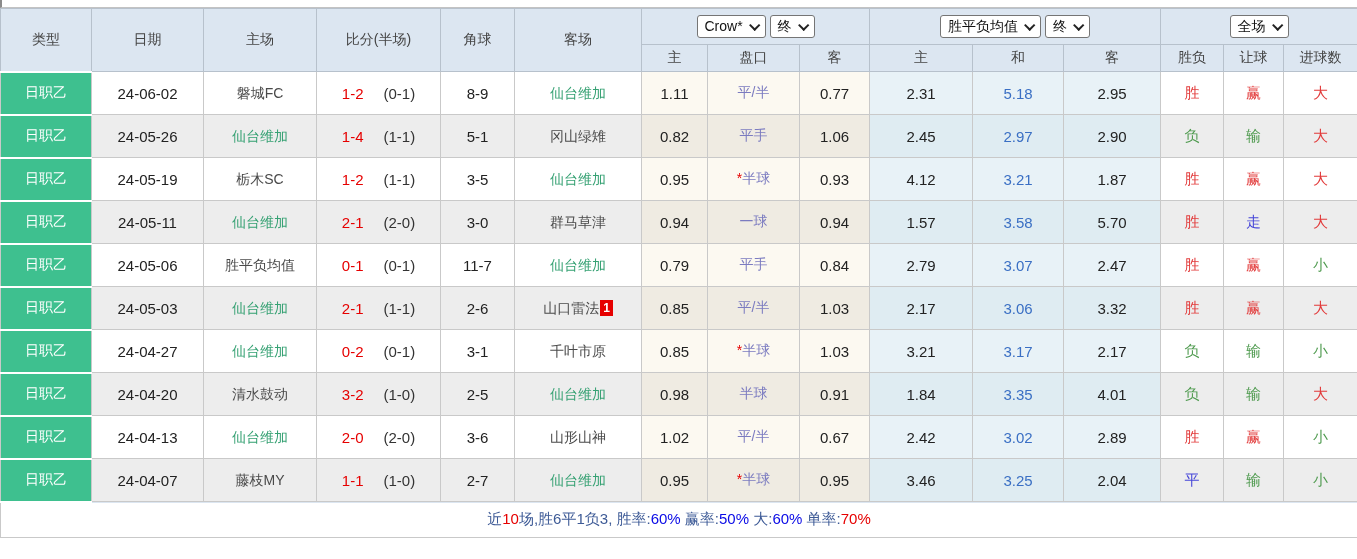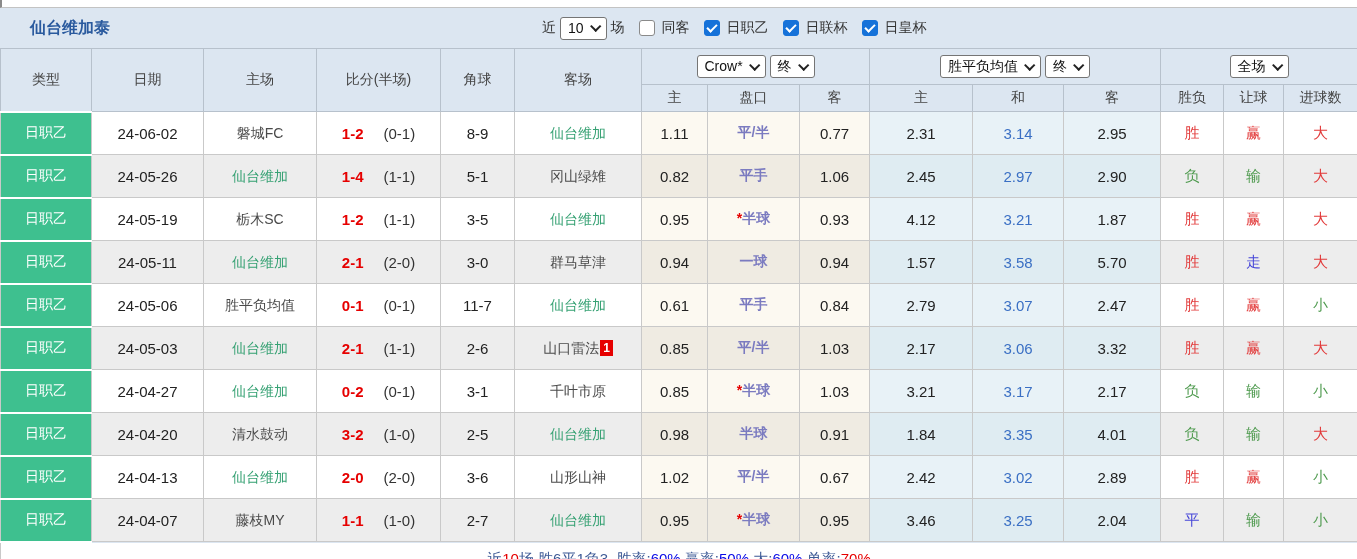--- a/index.html
+++ b/index.html
@@ -22,57 +22,38 @@
   .grid td{border:1px solid #c9c9c9;text-align:center;height:41px;padding:0;overflow:hidden;white-space:nowrap;}
   tr.odd td{background:#fff;}
   tr.even td{background:#ededed;}
   tr.odd td.crow{background:#fcf9f1;}
   tr.even td.crow{background:#efebe2;}
   tr.odd td.euro{background:#e8f2f7;}
   tr.even td.euro{background:#dfecf2;}
   td.c-type{background:#3ec08f !important;color:#fff;font-size:14px;border-top:2px solid #fff;border-bottom:2px solid #fff;}
   .team{color:#4a4a4a;font-size:14px;cursor:pointer;}
   .team.self{color:#36a173;}
-  .c-score .main{color:#e60000;font-weight:bold;}
+  .c-score .main{color:#e60000;}
   .c-score .half{color:#333;margin-left:20px;}
-  .c-handicap{color:#7b7bc0;font-size:14px;font-weight:bold;}
+  .c-handicap{color:#7b7bc0;font-size:14px;}
   .c-handicap .star{color:#e60000;}
   .c-o-draw{color:#3a6fc4;}
   .badge{display:inline-block;background:#e60000;color:#fff;font-size:12px;font-weight:bold;line-height:16px;padding:0 3px;margin-left:1px;vertical-align:1px;}
   td.summary-cell{background:#fff;height:34px;font-size:15px;border:1px solid #c9c9c9;border-top:1px solid #bdbdbd;}
   .seg-label{color:#3d5a96;}
   .seg-blue{color:#0a0ae6;}
   .seg-red{color:#e60000;}
 </style>
 </head>
 <body>
 
 <div class="top-strip"></div>
 
 <div class="panel">
 
-  <div class="titlebar">
-    <span class="page-title">仙台维加泰</span>
-    <div class="controls">
-      <span class="lbl">近</span>
-      <span class="chip">
-        <span>10</span>
-        <span class="chev"></span>
-      </span>
-      <span class="lbl">场</span>
-      <span class="cb"></span>
-      <span class="lbl">同客</span>
-      <span class="cb checked"></span>
-      <span class="lbl">日职乙</span>
-      <span class="cb checked"></span>
-      <span class="lbl">日联杯</span>
-      <span class="cb checked"></span>
-      <span class="lbl">日皇杯</span>
-    </div>
-  </div>
 
   <table class="grid">
     <colgroup>
       <col style="width:91px">
         <col style="width:112px">
         <col style="width:113px">
         <col style="width:124px">
       <col style="width:74px">
         <col style="width:127px">
         <col style="width:66px">
@@ -137,21 +118,21 @@
     <td class="c-type">日职乙</td>
     <td class="c-date">24-06-02</td>
     <td class="c-home"><span class="team">磐城FC</span></td>
     <td class="c-score"><span class="main">1-2</span><span class="half">(0-1)</span></td>
     <td class="c-corner">8-9</td>
     <td class="c-away"><span class="team self">仙台维加</span></td>
     <td class="c-ah-home crow">1.11</td>
     <td class="c-handicap crow"><span class="hval">平/半</span></td>
     <td class="c-ah-away crow">0.77</td>
     <td class="c-o-home euro">2.31</td>
-    <td class="c-o-draw euro">3.14</td>
+    <td class="c-o-draw euro">5.18</td>
     <td class="c-o-away euro">2.95</td>
     <td class="c-result" style="color: rgb(226, 59, 59);">胜</td>
     <td class="c-ah-result" style="color: rgb(226, 59, 59);">赢</td>
     <td class="c-goals" style="color: rgb(226, 59, 59);">大</td>
   </tr>
         <tr class="even">
     <td class="c-type">日职乙</td>
     <td class="c-date">24-05-26</td>
     <td class="c-home"><span class="team self">仙台维加</span></td>
     <td class="c-score"><span class="main">1-4</span><span class="half">(1-1)</span></td>
@@ -201,21 +182,21 @@
     <td class="c-ah-result" style="color: rgb(70, 70, 216);">走</td>
     <td class="c-goals" style="color: rgb(226, 59, 59);">大</td>
   </tr>
         <tr class="odd">
     <td class="c-type">日职乙</td>
     <td class="c-date">24-05-06</td>
     <td class="c-home"><span class="team">胜平负均值</span></td>
     <td class="c-score"><span class="main">0-1</span><span class="half">(0-1)</span></td>
     <td class="c-corner">11-7</td>
     <td class="c-away"><span class="team self">仙台维加</span></td>
-    <td class="c-ah-home crow">0.61</td>
+    <td class="c-ah-home crow">0.79</td>
     <td class="c-handicap crow"><span class="hval">平手</span></td>
     <td class="c-ah-away crow">0.84</td>
     <td class="c-o-home euro">2.79</td>
     <td class="c-o-draw euro">3.07</td>
     <td class="c-o-away euro">2.47</td>
     <td class="c-result" style="color: rgb(226, 59, 59);">胜</td>
     <td class="c-ah-result" style="color: rgb(226, 59, 59);">赢</td>
     <td class="c-goals" style="color: rgb(78, 154, 78);">小</td>
   </tr>
         <tr class="even">

